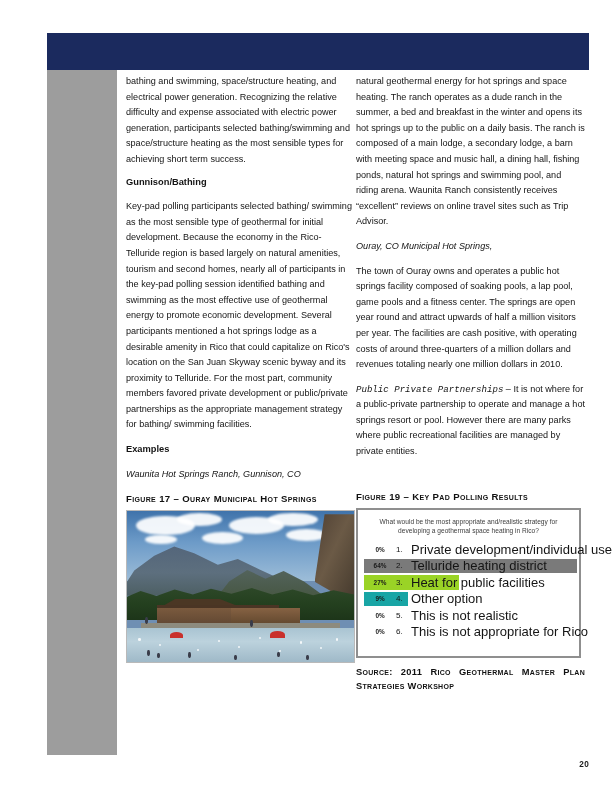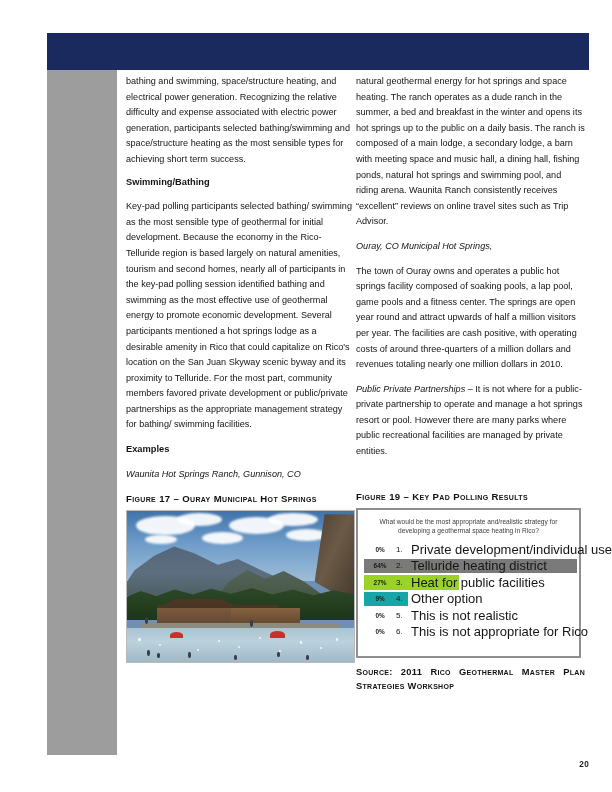--- a/index.html
+++ b/index.html
@@ -60,21 +60,21 @@
   .h-bold {
     font-weight: bold;
     margin: 0 0 7px 0;
     font-size: 9.3px;
   }
   .h-italic {
     font-style: italic;
     margin: 0 0 8px 0;
     font-size: 9.1px;
   }
-  .run-italic { font-style: italic; }
+  .run-italic { font-style: italic; font-family: Liberation Mono, monospace; }
 
   
   .fig-caption {
     font-size: 9.6px;
     font-weight: bold;
     font-variant: small-caps;
     letter-spacing: 0.35px;
     color: #111111;
     margin: 10px 0 5px 0;
     line-height: 13px;
@@ -246,21 +246,21 @@
 
 <div class="page">
 
   <div class="header-bar"></div>
   <div class="side-band"></div>
 
   <div class="col col-left">
 
     <p class="tight">bathing and swimming, space/structure heating, and electrical power generation.  Recognizing the relative difficulty and expense associated with electric power generation, participants selected bathing/swimming and space/structure heating as the most sensible types for achieving short term success.</p>
 
-    <p class="h-bold">Swimming/Bathing</p>
+    <p class="h-bold">Gunnison/Bathing</p>
 
     <p>Key-pad polling participants selected bathing/ swimming as the most sensible type of geothermal for initial development.  Because the economy in the Rico-Telluride region is based largely on natural amenities, tourism and second homes, nearly all of participants in the key-pad polling session identified bathing and swimming as the most effective use of geothermal energy to promote economic development. Several participants mentioned a hot springs lodge as a desirable amenity in Rico that could capitalize on Rico's location on the San Juan Skyway scenic byway and its proximity to Telluride.  For the most part, community members favored private development or public/private partnerships as the appropriate management strategy for bathing/ swimming facilities.</p>
 
     <p class="h-bold">Examples</p>
 
     <p class="h-italic">Waunita Hot Springs Ranch, Gunnison, CO</p>
 
 
     <div class="fig-caption">Figure 17 –  Ouray Municipal Hot Springs</div>
 

